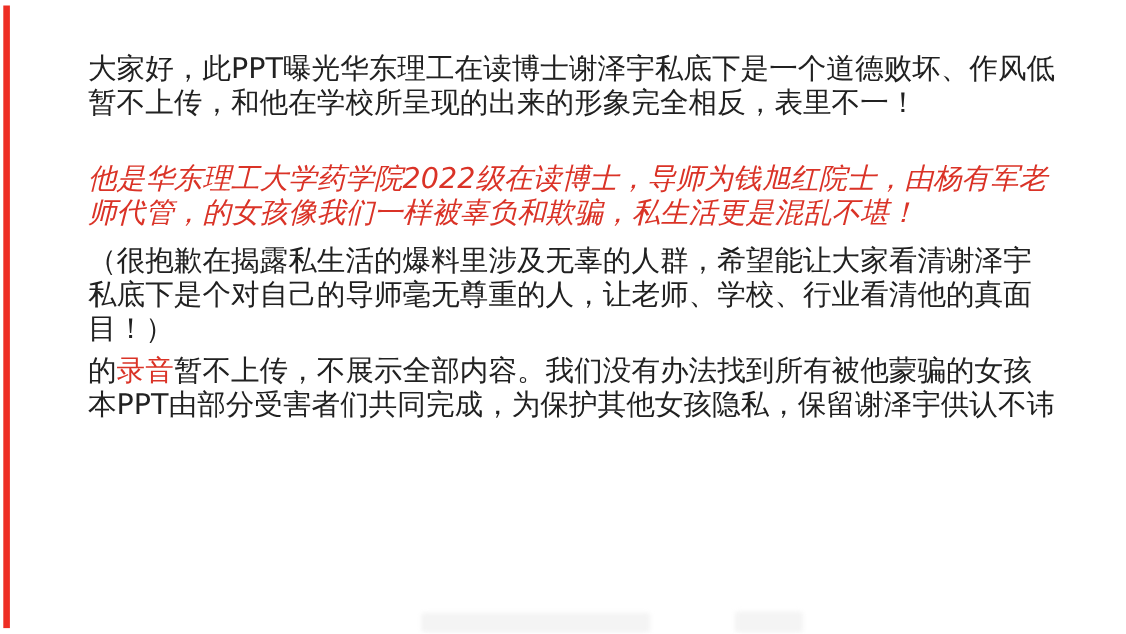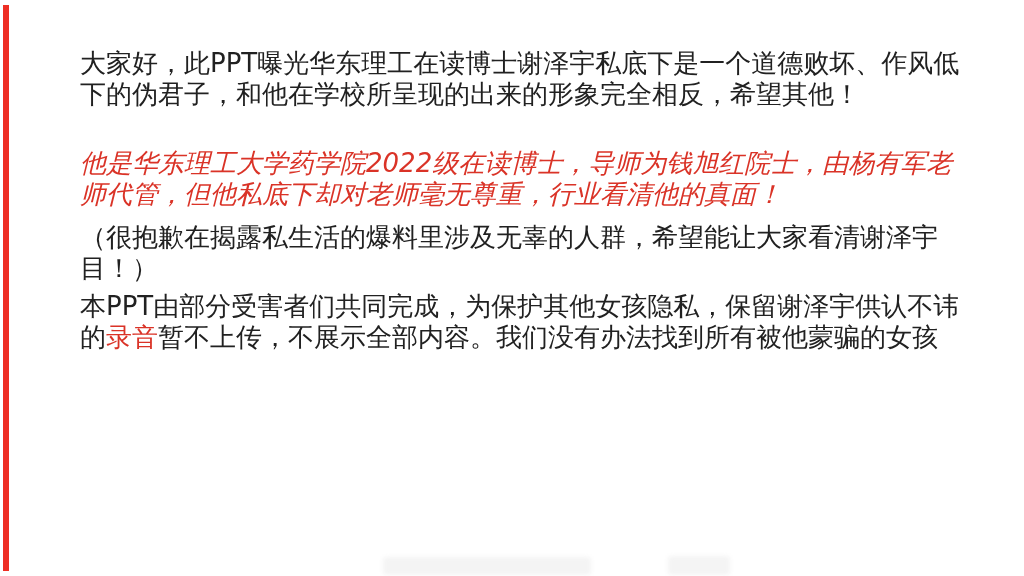--- a/index.html
+++ b/index.html
@@ -69,32 +69,33 @@
   }
 </style>
 </head>
 <body>
 
 <div class="slide" style="--bg: #ffffff; --text: #212121; --red: #da3327; --accent: #ee2e24;">
   <div class="accent-bar"></div>
   <div class="content" id="slide-content">
       <div class="para">
         <div class="line"><span class="seg">大家好，此PPT曝光华东理工在读博士谢泽宇私底下是一个道德败坏、作风低</span></div>
-        <div class="line"><span class="seg">下的伪君子，和他在学校所呈现的出来的形象完全相反，希望其他！</span></div>
+        <div class="line"><span class="seg">暂不上传，和他在学校所呈现的出来的形象完全相反，表里不一！</span></div>
       </div>
       <div class="para">
         <div class="line"><span class="seg-red">他是华东理工大学药学院2022级在读博士，导师为钱旭红院士，由杨有军老</span></div>
-        <div class="line"><span class="seg-red">师代管，但他私底下却对老师毫无尊重，行业看清他的真面！</span></div>
+        <div class="line"><span class="seg-red">师代管，的女孩像我们一样被辜负和欺骗，私生活更是混乱不堪！</span></div>
       </div>
       <div class="para">
         <div class="line"><span class="seg">（很抱歉在揭露私生活的爆料里涉及无辜的人群，希望能让大家看清谢泽宇</span></div>
+        <div class="line"><span class="seg">私底下是个对自己的导师毫无尊重的人，让老师、学校、行业看清他的真面</span></div>
         <div class="line"><span class="seg">目！）</span></div>
       </div>
       <div class="para">
       </div>
       <div class="para">
+        <div class="line"><span class="seg">的</span><span class="seg-red">录音</span><span class="seg">暂不上传，不展示全部内容。我们没有办法找到所有被他蒙骗的女孩</span></div>
         <div class="line"><span class="seg">本PPT由部分受害者们共同完成，为保护其他女孩隐私，保留谢泽宇供认不讳</span></div>
-        <div class="line"><span class="seg">的</span><span class="seg-red">录音</span><span class="seg">暂不上传，不展示全部内容。我们没有办法找到所有被他蒙骗的女孩</span></div>
       </div>
     </div>
   <div class="watermark wm-main"></div>
   <div class="watermark wm-small"></div>
 </div>
 
 </body></html>

